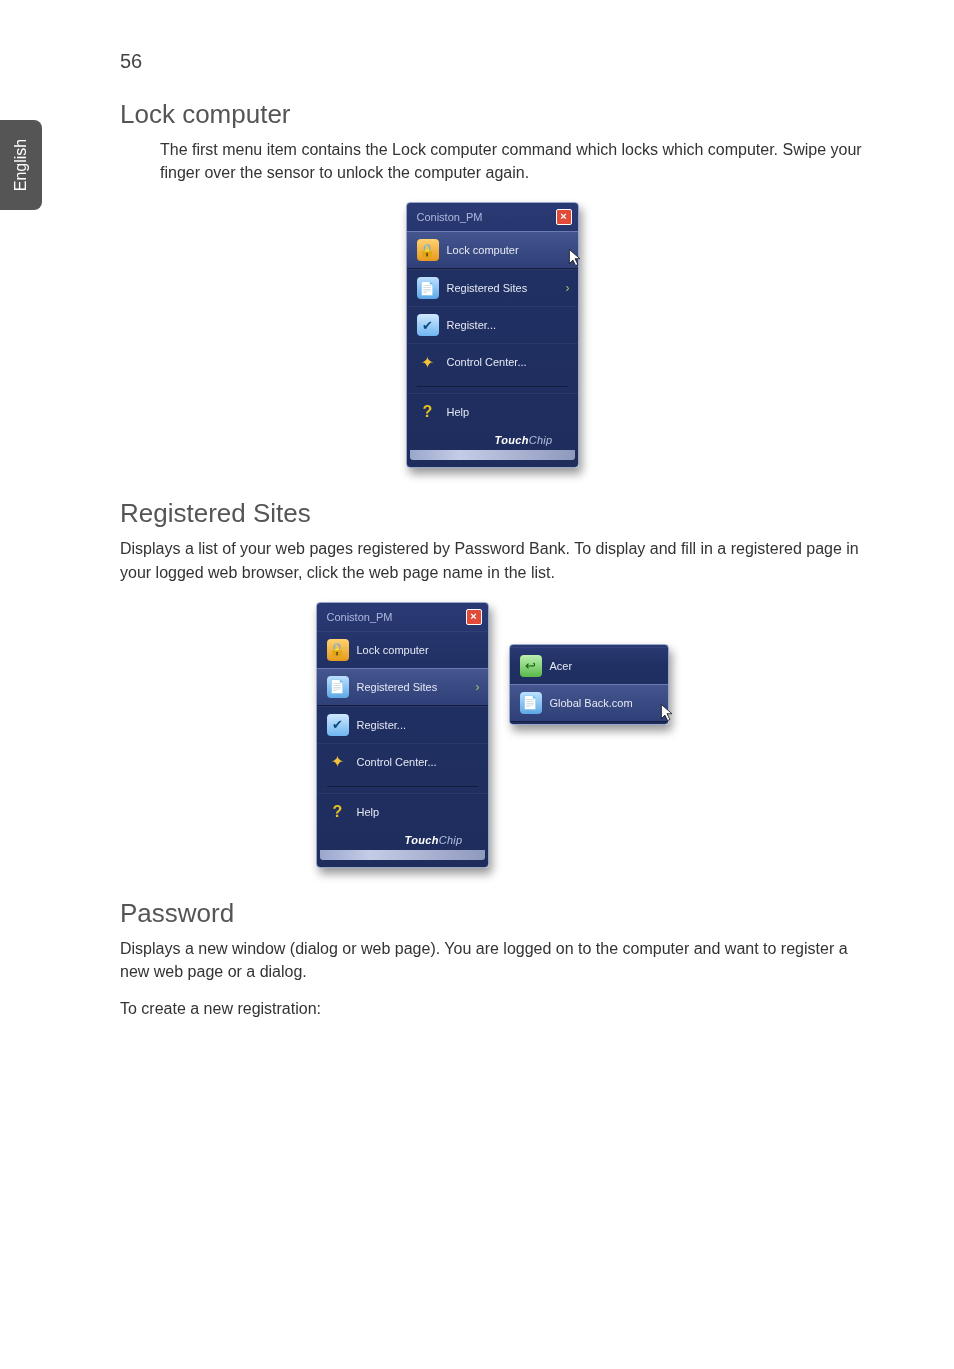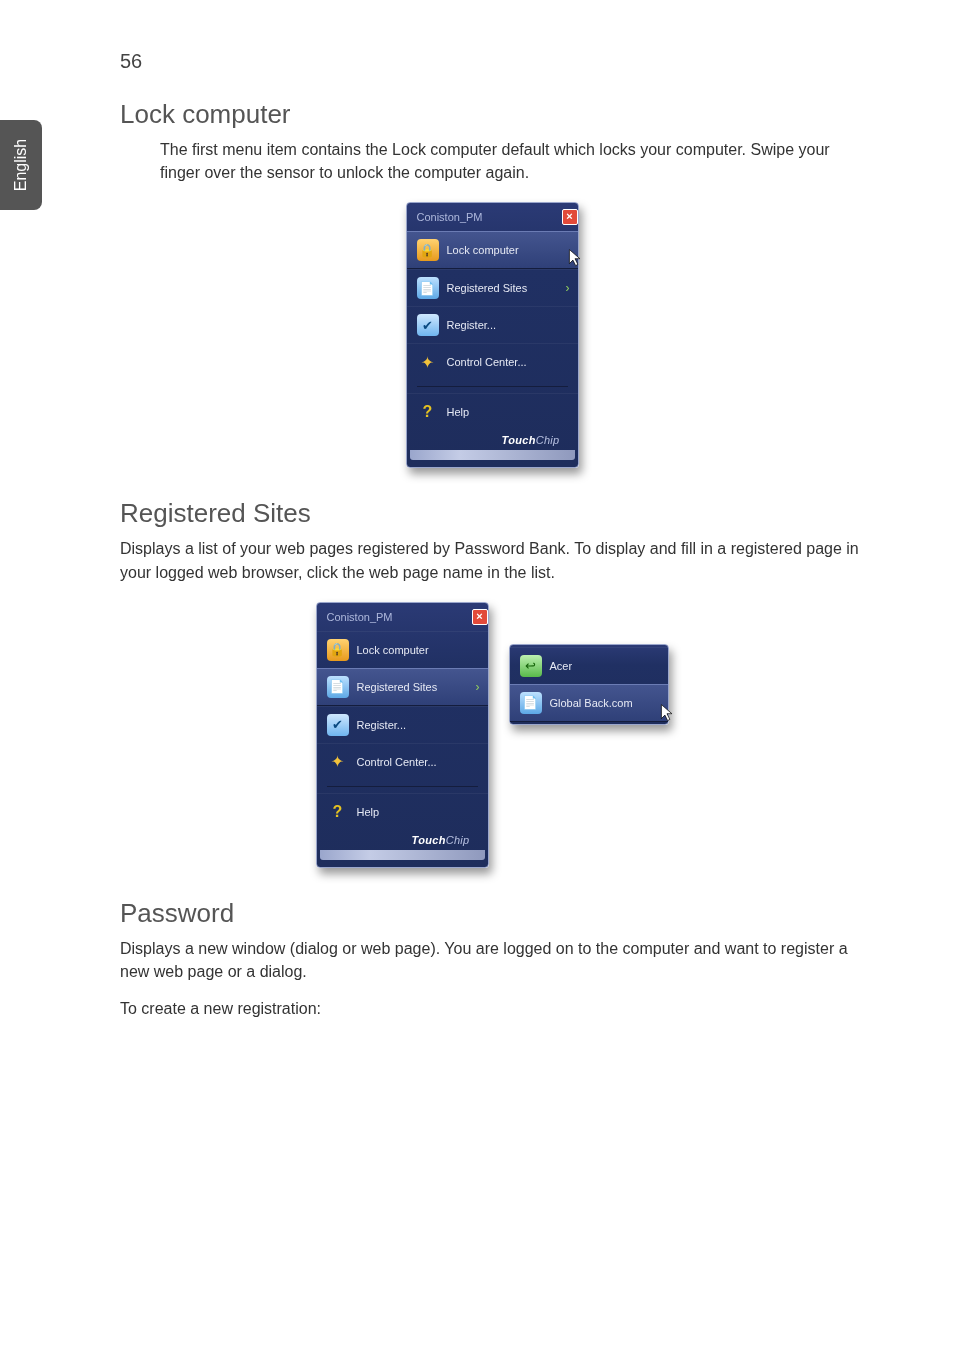--- a/index.html
+++ b/index.html
@@ -60,21 +60,21 @@
     border-radius: 4px;
     box-shadow: 3px 6px 10px rgba(0,0,0,0.4);
     padding-bottom: 4px;
     font-size: 11px;
     color: #e6e9f4;
   }
   .panel-title {
     display: flex;
     align-items: center;
     justify-content: space-between;
-    padding: 6px 0 6px 10px;
+    padding: 6px 6px 6px 10px;
     color: #aeb8dc;
     font-size: 11px;
   }
   .close-btn {
     width: 16px; height: 16px;
     background: #e24a3a;
     border: 1px solid #fff;
     border-radius: 2px;
     color: #fff;
     font-size: 11px;
@@ -110,21 +110,21 @@
     flex-shrink: 0;
   }
   .ic-lock   { background: linear-gradient(#ffd271,#e79a1d); color:#8a4f00; }
   .ic-sites  { background: linear-gradient(#bde1ff,#5da8e6); color:#0b4a80; }
   .ic-reg    { background: linear-gradient(#cfe8ff,#6fb5ef); color:#0b4a80; }
   .ic-cc     { background: transparent; color:#f2c23b; font-size:16px; }
   .ic-help   { background: transparent; color:#e4c222; font-size:16px; font-weight:bold; }
   .ic-back   { background: linear-gradient(#bdf0b0,#58b94a); color:#136007; }
   .footer-brand {
     text-align: right;
-    padding: 4px 18px 2px;
+    padding: 4px 25px 2px;
     font-size: 11px;
     letter-spacing: 0.3px;
     font-style: italic;
   }
   .footer-brand .b1 { color:#fff; font-weight:bold; }
   .footer-brand .b2 { color:#b7c0e0; }
   .footer-bar {
     height: 10px;
     background: linear-gradient(to right, #9aa6cc, #c4cce6 30%, #8f99bd);
     margin: 2px 3px 3px 3px;
@@ -145,21 +145,21 @@
 </head>
 <body>
 
 <div class="side-tab">
   <span>English</span>
 </div>
 
 <div class="page-num">56</div>
 
 <h2 class="section">Lock computer</h2>
-<p class="body indent">The first menu item contains the Lock computer default which locks your computer. Swipe your finger over the sensor to unlock the computer again.</p>
+<p class="body indent">The first menu item contains the Lock computer command which locks which computer. Swipe your finger over the sensor to unlock the computer again.</p>
 
 <div class="img-row">
   <div class="panel-wrap">
     <div class="panel">
       <div class="panel-title">
         <span>Coniston_PM</span>
         <span class="close-btn">×</span>
       </div>
       <div class="menu-item selected" style="position:relative;">
         <span class="icon-box ic-lock">🔒</span>

